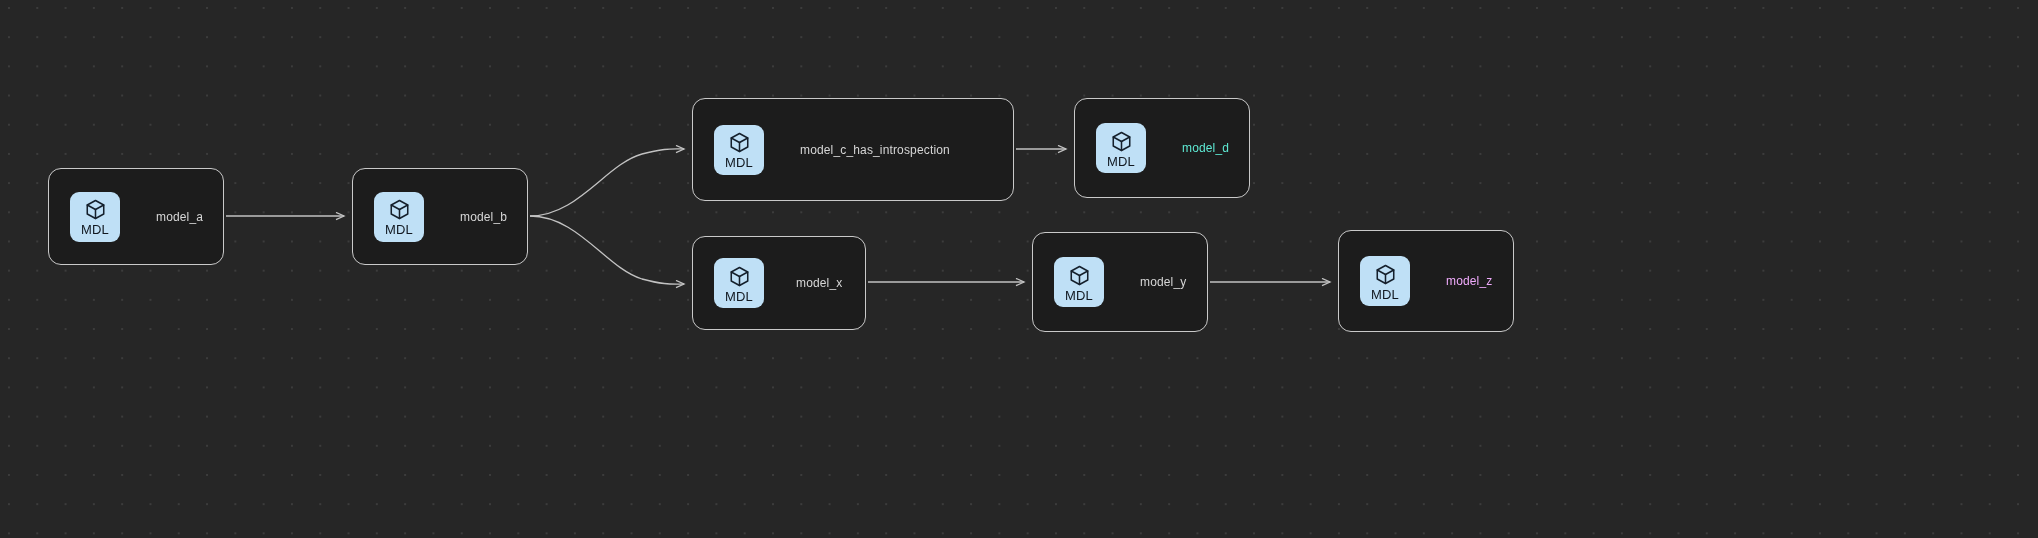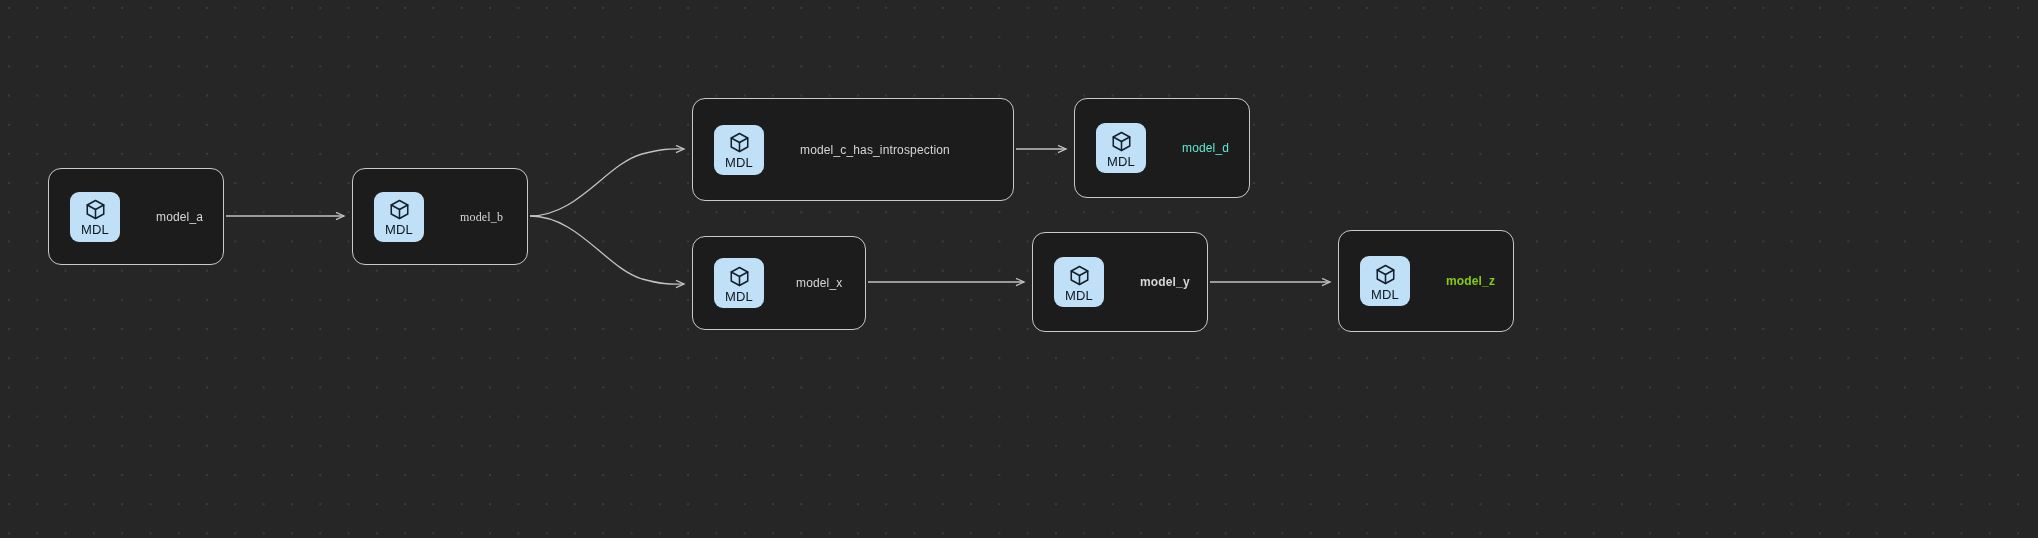--- a/index.html
+++ b/index.html
@@ -112,21 +112,21 @@
     <div class="badge" style="background: rgb(191, 224, 246);">
       <span>
         <svg width="23" height="23" viewBox="0 0 24 24" fill="none" stroke="#15202c" stroke-width="1.6" stroke-linecap="round" stroke-linejoin="round">
           <path d="M12 2.6 L20.6 7.3 L20.6 16.7 L12 21.4 L3.4 16.7 L3.4 7.3 Z"></path>
           <path d="M3.4 7.3 L12 12 L20.6 7.3"></path>
           <path d="M12 12 L12 21.4"></path>
         </svg>
       </span>
       <span class="badge-text" style="color: rgb(17, 24, 32);">MDL</span>
     </div>
-    <div class="node-label" style="color: rgb(214, 214, 214); font-family: Liberation Serif, serif;">model_b</div>
+    <div class="node-label" style="color: rgb(214, 214, 214);">model_b</div>
   </div>
       <div class="node" style="left: 692px; top: 98px; width: 322px; height: 103px; background: rgb(28, 28, 28); border-color: rgb(201, 201, 201);">
     <div class="badge" style="background: rgb(191, 224, 246);">
       <span>
         <svg width="23" height="23" viewBox="0 0 24 24" fill="none" stroke="#15202c" stroke-width="1.6" stroke-linecap="round" stroke-linejoin="round">
           <path d="M12 2.6 L20.6 7.3 L20.6 16.7 L12 21.4 L3.4 16.7 L3.4 7.3 Z"></path>
           <path d="M3.4 7.3 L12 12 L20.6 7.3"></path>
           <path d="M12 12 L12 21.4"></path>
         </svg>
       </span>
@@ -164,30 +164,30 @@
     <div class="badge" style="background: rgb(191, 224, 246);">
       <span>
         <svg width="23" height="23" viewBox="0 0 24 24" fill="none" stroke="#15202c" stroke-width="1.6" stroke-linecap="round" stroke-linejoin="round">
           <path d="M12 2.6 L20.6 7.3 L20.6 16.7 L12 21.4 L3.4 16.7 L3.4 7.3 Z"></path>
           <path d="M3.4 7.3 L12 12 L20.6 7.3"></path>
           <path d="M12 12 L12 21.4"></path>
         </svg>
       </span>
       <span class="badge-text" style="color: rgb(17, 24, 32);">MDL</span>
     </div>
-    <div class="node-label" style="color: rgb(214, 214, 214); font-weight: bold;">model_y</div>
+    <div class="node-label" style="color: rgb(214, 214, 214);">model_y</div>
   </div>
       <div class="node" style="left: 1338px; top: 230px; width: 176px; height: 102px; background: rgb(28, 28, 28); border-color: rgb(201, 201, 201);">
     <div class="badge" style="background: rgb(191, 224, 246);">
       <span>
         <svg width="23" height="23" viewBox="0 0 24 24" fill="none" stroke="#15202c" stroke-width="1.6" stroke-linecap="round" stroke-linejoin="round">
           <path d="M12 2.6 L20.6 7.3 L20.6 16.7 L12 21.4 L3.4 16.7 L3.4 7.3 Z"></path>
           <path d="M3.4 7.3 L12 12 L20.6 7.3"></path>
           <path d="M12 12 L12 21.4"></path>
         </svg>
       </span>
       <span class="badge-text" style="color: rgb(17, 24, 32);">MDL</span>
     </div>
-    <div class="node-label" style="color: #84cc16; font-weight: bold;">model_z</div>
+    <div class="node-label" style="color: #f0abfc;">model_z</div>
   </div>
     </div>
 
 </div>
 
 </body></html>

